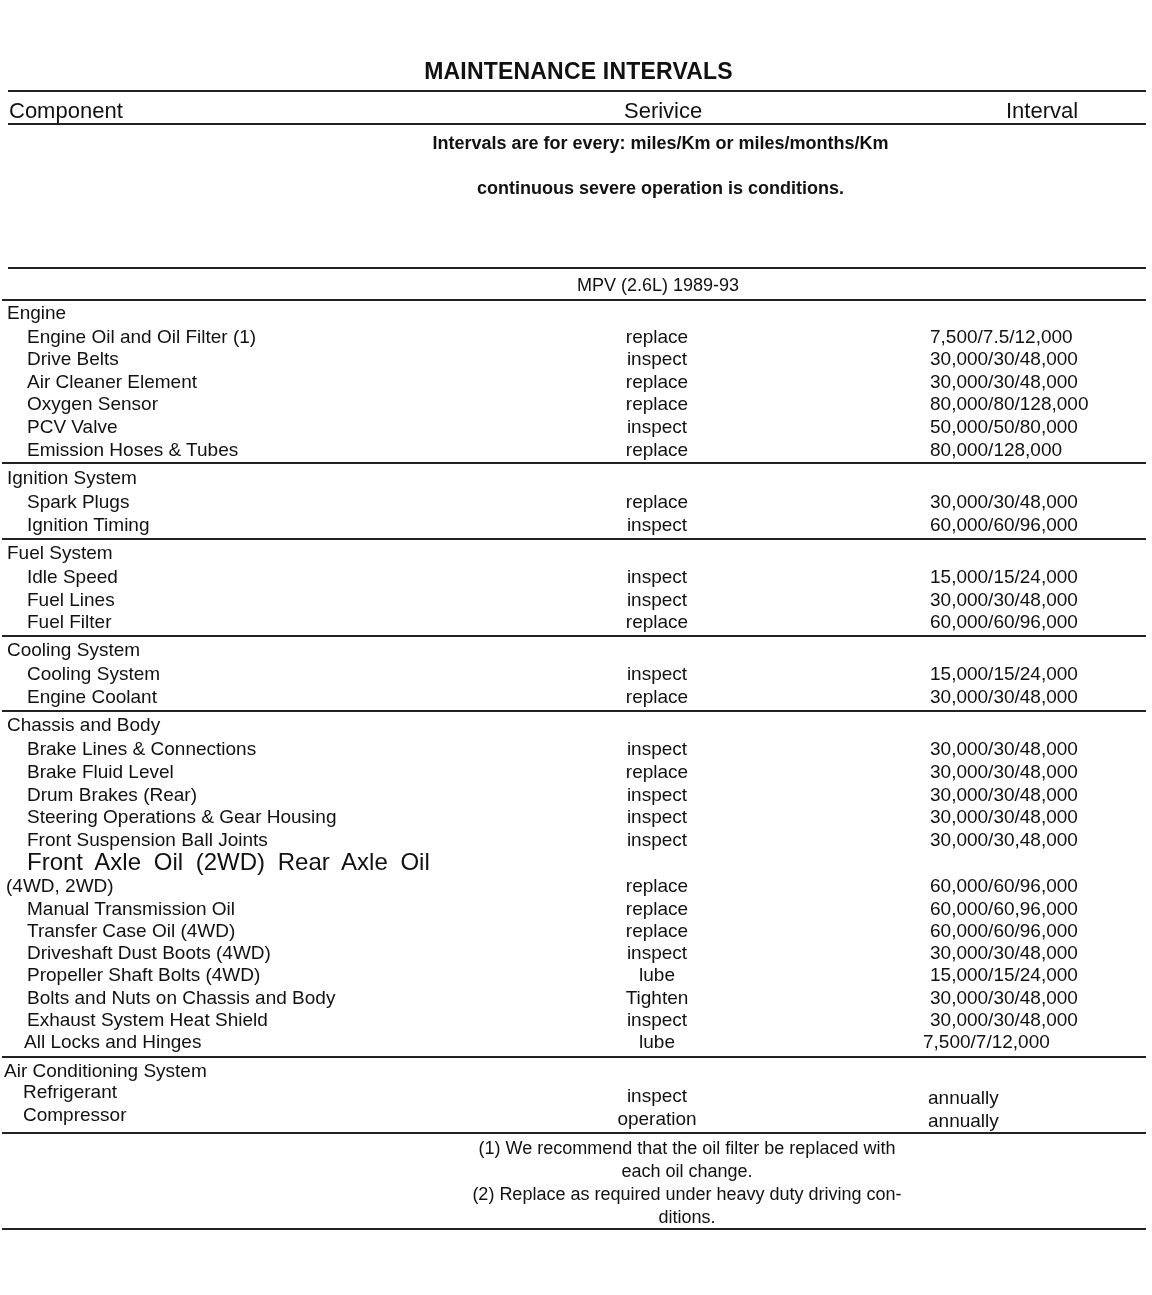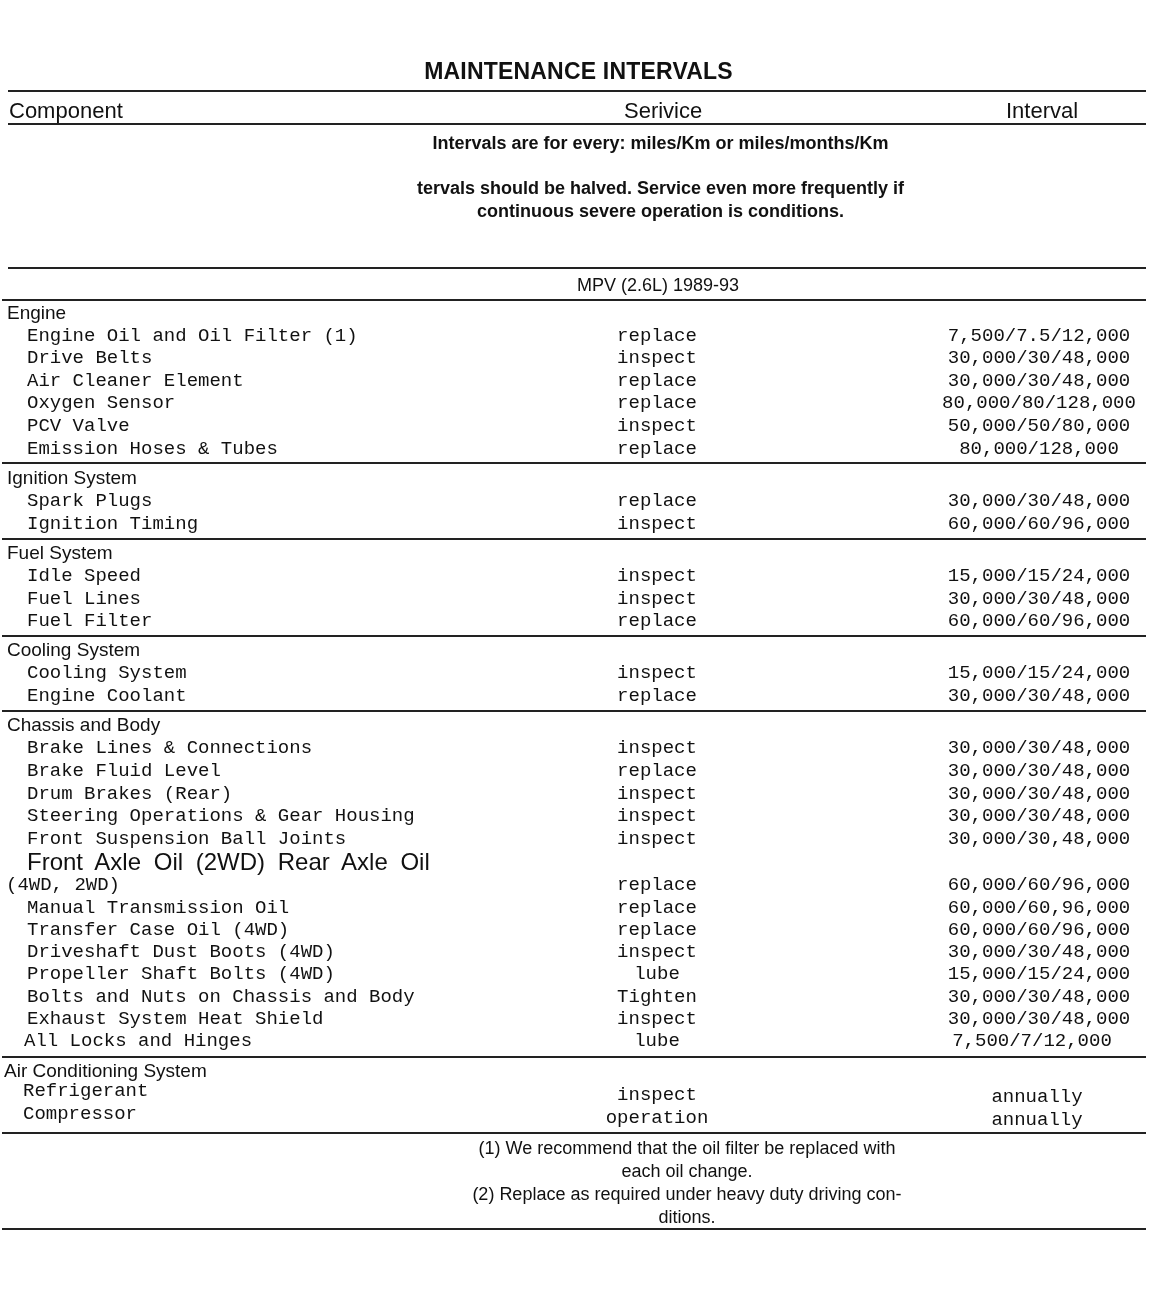--- a/index.html
+++ b/index.html
@@ -20,24 +20,24 @@
   .hdr.comp { left: 9px; }
   .hdr.serv { left: 624px; }
   .hdr.intv { left: 1006px; }
   .note {
     position: absolute; left: 388px; width: 545px; text-align: center;
     font-size: 18px; line-height: 23px; font-weight: bold;
   }
   .subtitle {
     position: absolute; top: 275px; left: 0; width: 1316px; text-align: center; font-size: 18px;
   }
-  .row { position: absolute; left: 0; width: 1036px; height: 23px; font-size: 19px; line-height: 23px; font-family: Liberation Mono, monospace; }
+  .row { position: absolute; left: 0; width: 1036px; height: 23px; font-size: 19px; line-height: 23px; }
   .row .c { position: absolute; left: 27px; white-space: nowrap; }
   .row .s { position: absolute; left: 575px; width: 164px; text-align: center; }
-  .row .i { position: absolute; left: 930px; width: 218px; text-align: center; }
+  .row .i { position: absolute; left: 930px; width: 218px; }
   .cat { position: absolute; left: 7px; font-size: 19px; line-height: 23px; text-align: right; }
   .axle1 { position: absolute; left: 27px; font-size: 24px; line-height: 23px; word-spacing: 6px; }
   .axle2 { position: absolute; left: 6px; font-size: 19px; line-height: 23px; }
   .fn {
     position: absolute; left: 442px; width: 490px; text-align: center;
     font-size: 18px; line-height: 23px;
   }
 </style>
 </head>
 <body>
@@ -45,21 +45,20 @@
 <div class="title">MAINTENANCE INTERVALS</div>
 
 <div class="rule" style="top:90px"></div>
 <div class="hdr comp">Component</div>
 <div class="hdr serv">Serivice</div>
 <div class="hdr intv">Interval</div>
 <div class="rule" style="top:123px"></div>
 
 <div class="note" style="top:132px">Intervals are for every: miles/Km or miles/months/Km</div>
 <div class="note" style="top:177px">
-  <div>tervals should be halved. Service even more frequently if</div>
   <div>continuous severe operation is conditions.</div>
 </div>
 
 <div class="rule" style="top:267px"></div>
 <div class="subtitle">MPV (2.6L) 1989-93</div>
 <div class="rule full" style="top:299px"></div>
 
 <div>
   <div class="cat" style="top:301px">Engine</div>
   <div class="row" style="top:325px">

